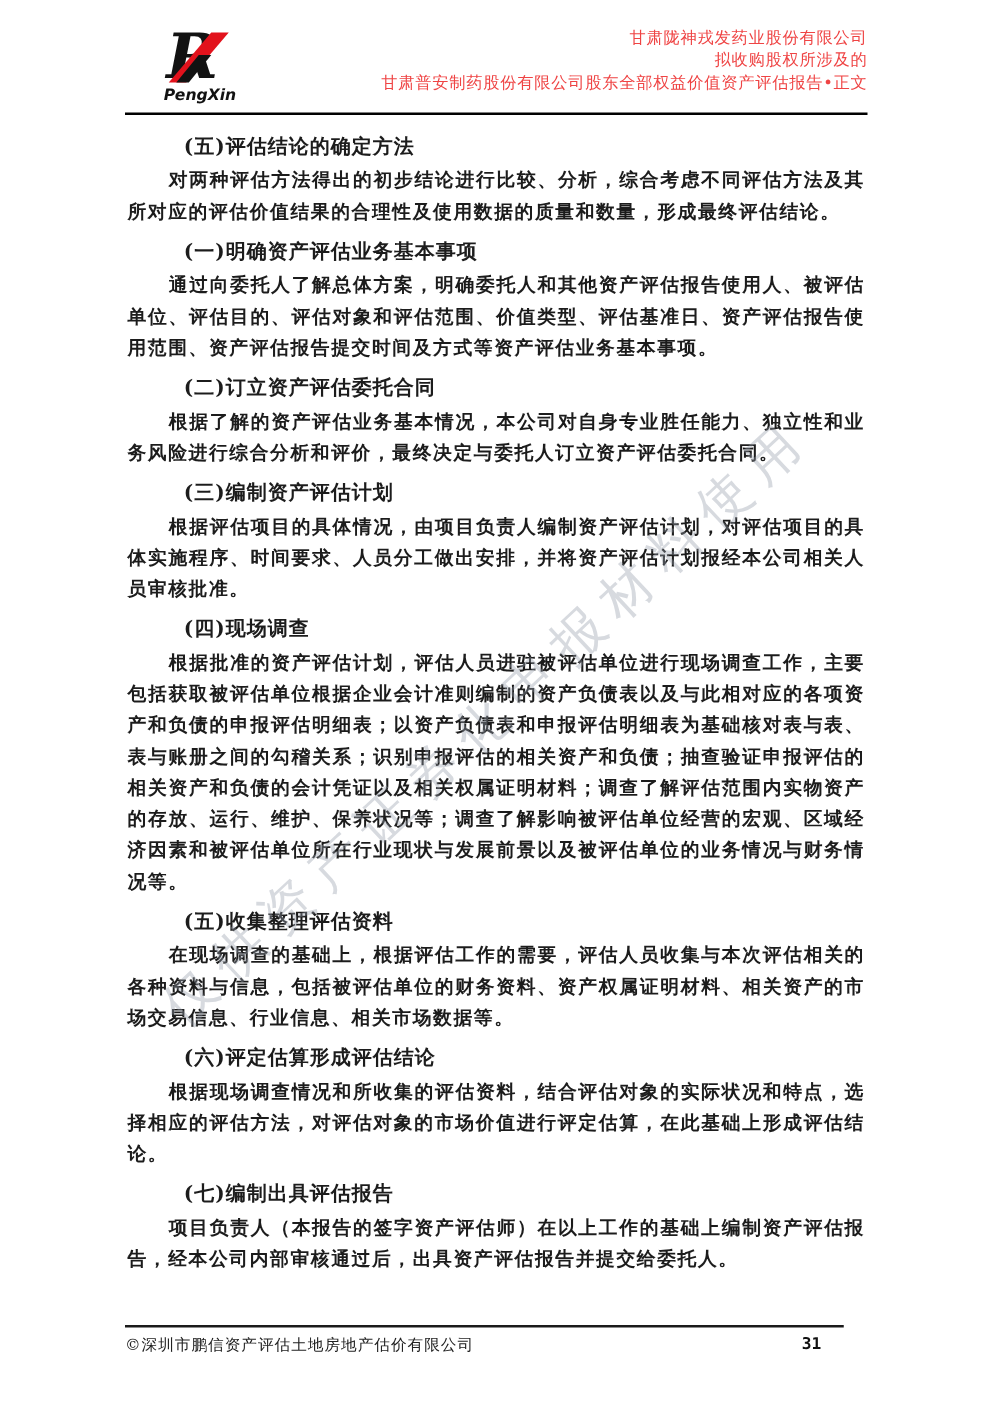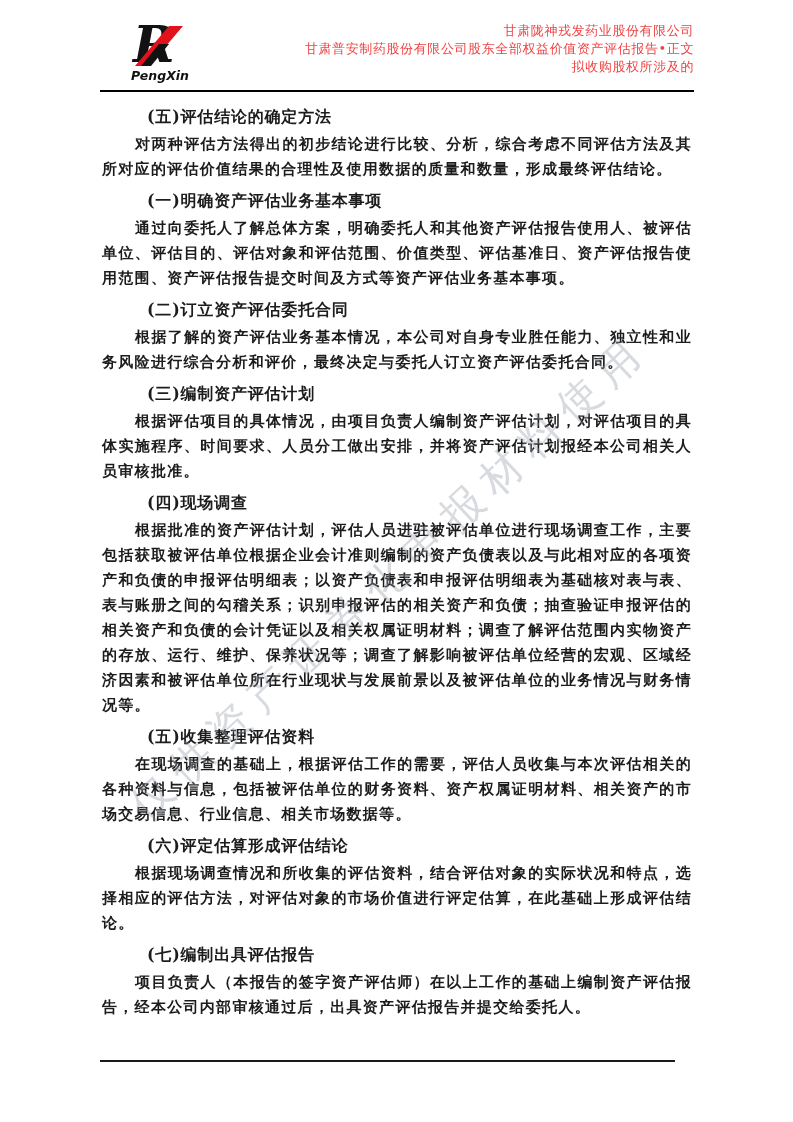--- a/index.html
+++ b/index.html
@@ -50,22 +50,22 @@
     <div class="logo">
       <svg width="60" height="66" viewBox="0 0 60 66">
         <text x="4" y="44" font-size="50" font-weight="bold" font-style="italic" font-family="DejaVu Serif, Liberation Serif, serif" fill="#121212">R</text>
         <polygon points="40,8 54,8 20,48 6,48" fill="#e2121c"></polygon>
         <polygon points="30,26 40,26 22,48 12,48" fill="#121212"></polygon>
         <text x="2" y="62" font-size="12.5" font-weight="bold" font-style="italic" font-family="DejaVu Sans, Liberation Sans, sans-serif" fill="#121212">PengXin</text>
       </svg>
     </div>
     <div class="header-lines">
       <div>甘肃陇神戎发药业股份有限公司</div>
+      <div>拟收购股权所涉及的</div>
       <div>甘肃普安制药股份有限公司股东全部权益价值资产评估报告•正文</div>
-      <div>拟收购股权所涉及的</div>
     </div>
   </div>
   <div class="header-rule"></div>
 
   <div class="content">
     <div class="hd">(五)评估结论的确定方法</div>
     <p>对两种评估方法得出的初步结论进行比较、分析，综合考虑不同评估方法及其所对应的评估价值结果的合理性及使用数据的质量和数量，形成最终评估结论。</p>
 
 
     <div class="hd">(一)明确资产评估业务基本事项</div>
@@ -84,14 +84,18 @@
     <p>在现场调查的基础上，根据评估工作的需要，评估人员收集与本次评估相关的各种资料与信息，包括被评估单位的财务资料、资产权属证明材料、相关资产的市场交易信息、行业信息、相关市场数据等。</p>
 
     <div class="hd">(六)评定估算形成评估结论</div>
     <p>根据现场调查情况和所收集的评估资料，结合评估对象的实际状况和特点，选择相应的评估方法，对评估对象的市场价值进行评定估算，在此基础上形成评估结论。</p>
 
     <div class="hd">(七)编制出具评估报告</div>
     <p>项目负责人（本报告的签字资产评估师）在以上工作的基础上编制资产评估报告，经本公司内部审核通过后，出具资产评估报告并提交给委托人。</p>
   </div>
 
   <div class="footer-rule"></div>
+  <div class="footer">
+    <div class="copyright">©深圳市鹏信资产评估土地房地产估价有限公司</div>
+    <div class="pagenum">31</div>
+  </div>
 
 </div>
 
 </body></html>

